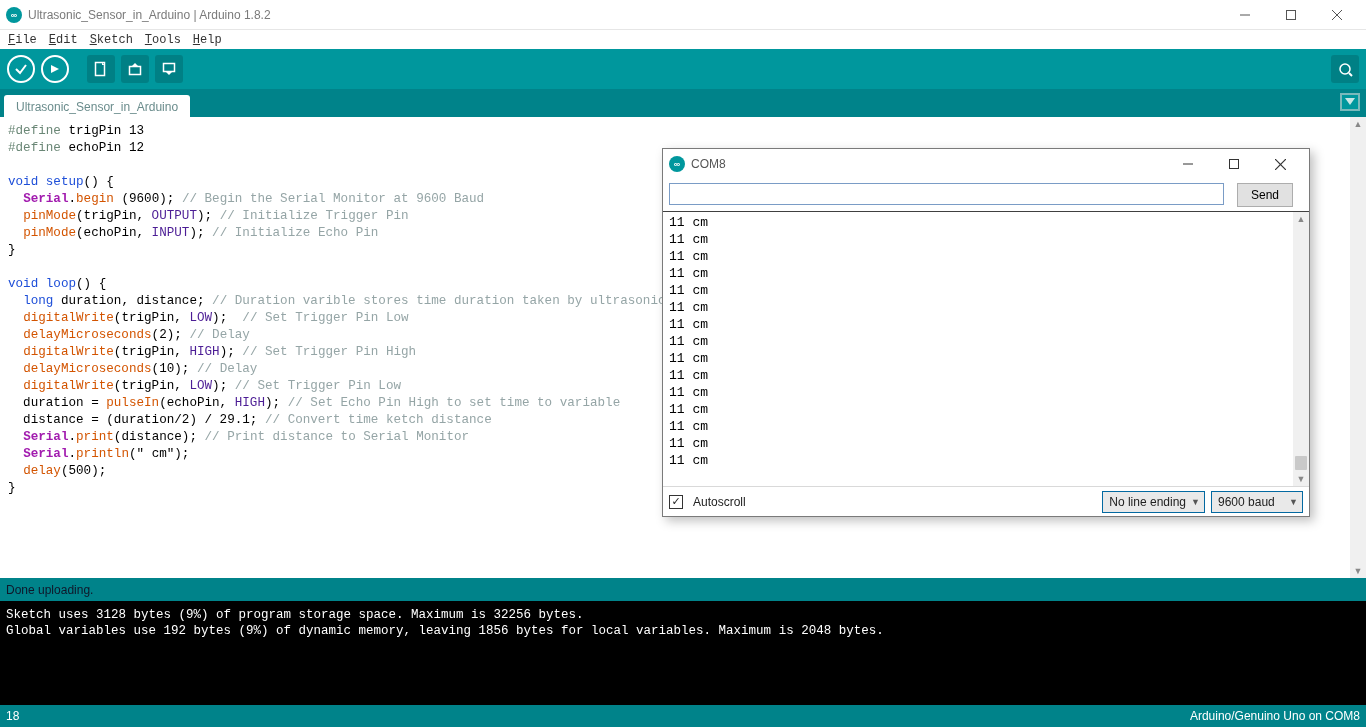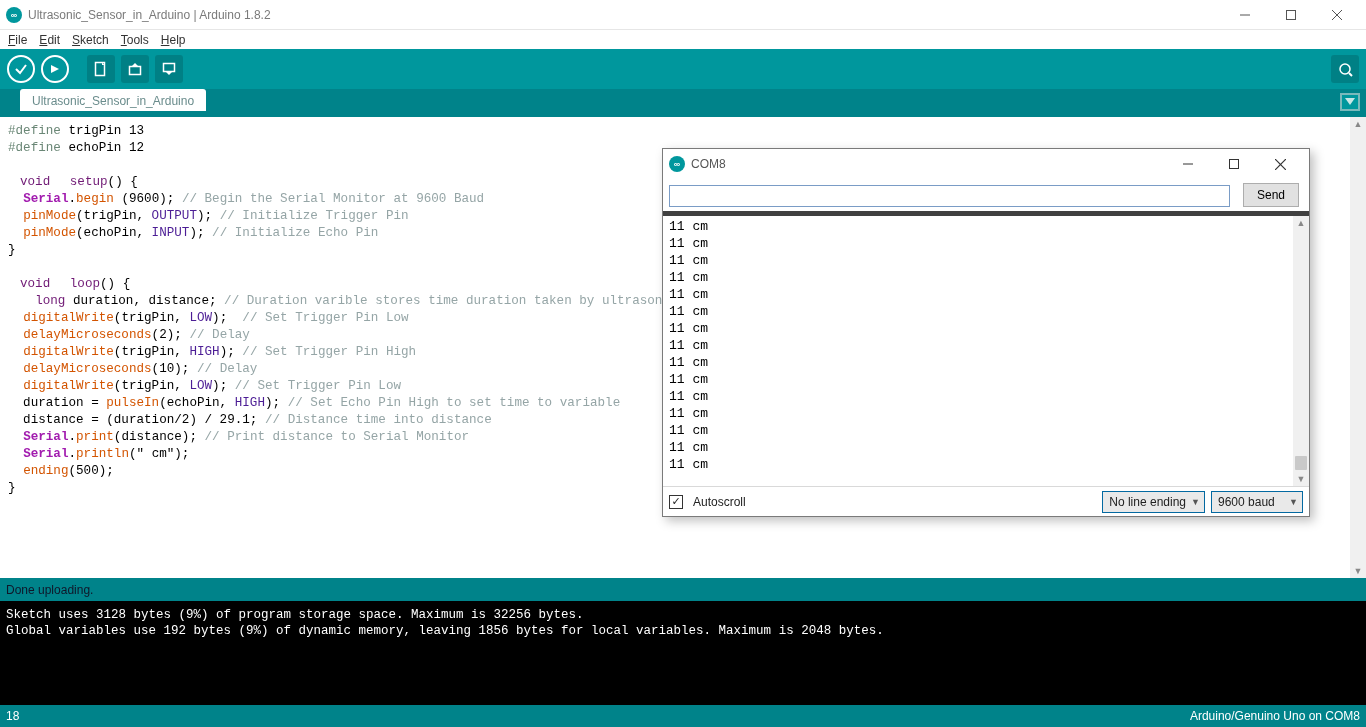--- a/index.html
+++ b/index.html
@@ -36,20 +36,21 @@
     color:#555;
   }
   .menubar {
     height: 19px;
     background: #fff;
     display: flex;
     align-items: center;
     padding: 0 2px;
     font-size: 12px;
     color: #333;
+    font-family: Liberation Mono, monospace;
   }
   .menubar span { padding: 0 6px; }
   .menubar span u { text-decoration: underline; }
   .toolbar {
     height: 40px;
     background: #00979d;
     display: flex;
     align-items: center;
     padding: 0 4px;
   }
@@ -60,22 +61,22 @@
     margin: 0 3px;
     display:flex;align-items:center;justify-content:center;
     color:#fff;
   }
   .tbtn.round { border-radius:50%; border:2px solid #fff; background:#00979d;}
   .tbar-gap { width:12px; }
   .tbar-spacer { flex:1; }
   .tabbar {
     height: 28px;
     background: #00838a;
-    display:flex;align-items:flex-start;
-    padding-left:20px;
+    display:flex;align-items:flex-end;
+    padding-left:4px;
     position:relative;
   }
   .tab {
     background:#fff;
     color:#6a8c8c;
     padding: 5px 12px 4px 12px;
     border-top-left-radius:3px;
     border-top-right-radius:3px;
     font-size:12px;
     height:22px;
@@ -95,21 +96,21 @@
     overflow:hidden;
   }
   .code {
     font-family: "Consolas","Courier New",monospace;
     font-size: 12.6px;
     line-height: 17px;
     padding: 6px 8px;
     white-space: pre;
     color:#000;
   }
-  .c-keyword { color:#701a75;margin-left:12px; }
+  .c-keyword { color:#1d4ed8; }
   .c-const   { color:#4c1d95; }
   .c-method  { color:#d35400; }
   .c-serial  { color:#a21caf; font-weight:bold; }
   .c-comment { color:#95a5a6; }
   .c-pre     { color:#6a8776; }
 
   .hscroll-hint {
     position:absolute; right:0; top:0; width:16px; height:100%;
     background:#f0f0f0;
   }
@@ -159,32 +160,32 @@
   }
   .sw-titlebar {
     height:30px; display:flex;align-items:center;padding:0 6px;color:#555;
   }
   .sw-titlebar .sw-icon{
     width:16px;height:16px;border-radius:50%;background:#00979d;color:#fff;font-size:9px;font-weight:bold;display:flex;align-items:center;justify-content:center;margin-right:6px;
   }
   .sw-titlebar .spacer{flex:1;}
   .sw-titlebar .winbtn{width:46px;height:30px;display:flex;align-items:center;justify-content:center;color:#333;}
   .sw-sendrow{
-    display:flex;align-items:flex-end;padding:4px 10px 4px 6px;gap:13px;
+    display:flex;align-items:flex-start;padding:4px 16px 4px 6px;gap:13px;
   }
   .sw-sendrow input[type=text]{
     flex:1;height:22px;border:1px solid #7a9cc6;padding:0 4px;font-family:inherit;font-size:12px;
   }
   .sw-sendrow button{
     height:24px;width:56px;border:1px solid #adadad;background:#e1e1e1;font-family:inherit;font-size:12px;
   }
   .sw-output{
     flex:1;
     position:relative;
-    border-top:5px solid #404040;
+    border-top:1px solid #404040;
     overflow:hidden;
   }
   .sw-output .lines{
     font-family:"Consolas","Courier New",monospace;
     font-size:13px;line-height:17px;
     padding:2px 6px;
     white-space:pre;
   }
   .sw-output .vscroll{
     position:absolute;right:0;top:0;width:16px;height:100%;background:#f0f0f0;
@@ -302,24 +303,24 @@
 <span>}</span>
 
 <span class="c-keyword">void</span><span> </span><span class="c-keyword">loop</span><span>() {</span>
 <span>  </span><span class="c-keyword">long</span><span> duration, distance; </span><span class="c-comment">// Duration varible stores time duration taken by ultrasonic and Distance variable stores Distance</span>
 <span>  </span><span class="c-method">digitalWrite</span><span>(trigPin, </span><span class="c-const">LOW</span><span>);  </span><span class="c-comment">// Set Trigger Pin Low</span>
 <span>  </span><span class="c-method">delayMicroseconds</span><span>(2); </span><span class="c-comment">// Delay</span>
 <span>  </span><span class="c-method">digitalWrite</span><span>(trigPin, </span><span class="c-const">HIGH</span><span>); </span><span class="c-comment">// Set Trigger Pin High</span>
 <span>  </span><span class="c-method">delayMicroseconds</span><span>(10); </span><span class="c-comment">// Delay</span>
 <span>  </span><span class="c-method">digitalWrite</span><span>(trigPin, </span><span class="c-const">LOW</span><span>); </span><span class="c-comment">// Set Trigger Pin Low</span>
 <span>  duration = </span><span class="c-method">pulseIn</span><span>(echoPin, </span><span class="c-const">HIGH</span><span>); </span><span class="c-comment">// Set Echo Pin High to set time to variable</span>
-<span>  distance = (duration/2) / 29.1; </span><span class="c-comment">// Distance time into distance</span>
+<span>  distance = (duration/2) / 29.1; </span><span class="c-comment">// Convert time ketch distance</span>
 <span>  </span><span class="c-serial">Serial</span><span>.</span><span class="c-method">print</span><span>(distance); </span><span class="c-comment">// Print distance to Serial Monitor</span>
 <span>  </span><span class="c-serial">Serial</span><span>.</span><span class="c-method">println</span><span>(" cm");</span>
-<span>  </span><span class="c-method">ending</span><span>(500);</span>
+<span>  </span><span class="c-method">delay</span><span>(500);</span>
 <span>}</span></div>
   <div class="hscroll-hint">
     <div class="up">▲</div>
       <div class="down">▼</div>
   </div>
 </div>
 
 <div class="statusbar-teal">
   <span>Done uploading.</span>
 </div>

